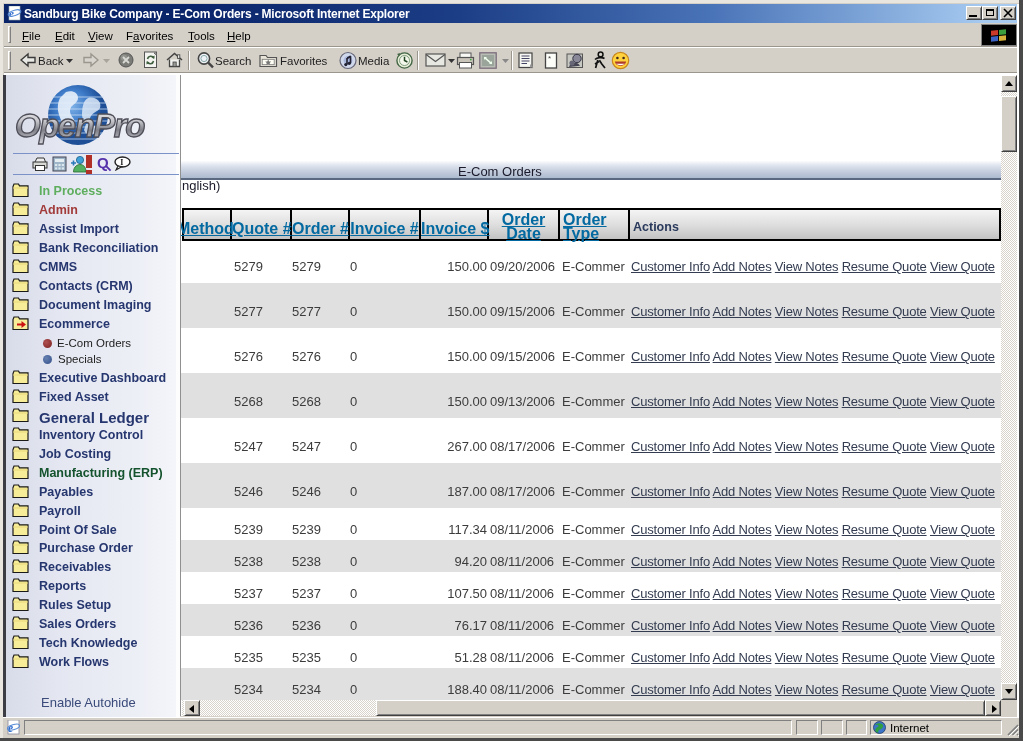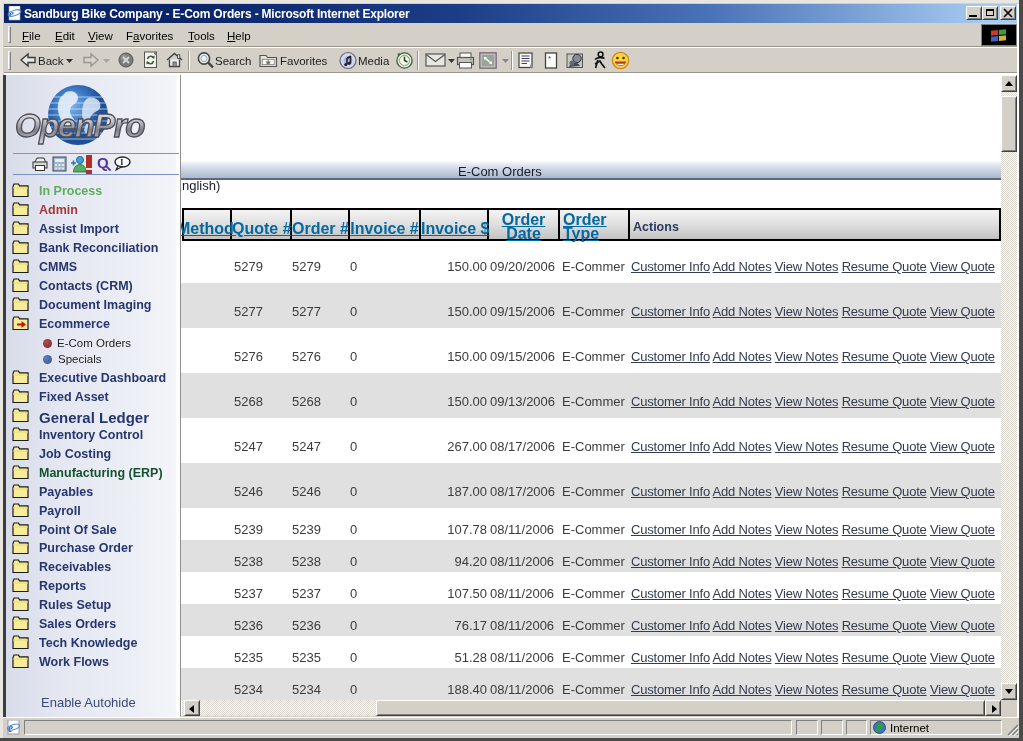--- a/index.html
+++ b/index.html
@@ -449,21 +449,21 @@
 <div class="a" style="left:53px;top:409px;font-size:13px;color:#3C3C3C;">5246</div>
 <div class="a" style="left:111px;top:409px;font-size:13px;color:#3C3C3C;">5246</div>
 <div class="a" style="left:169px;top:409px;font-size:13px;color:#3C3C3C;">0</div>
 <div class="a" style="left:238px;top:409px;width:68px;text-align:right;font-size:13px;color:#3C3C3C;">187.00</div>
 <div class="a" style="left:309px;top:409px;font-size:13px;color:#3C3C3C;">08/17/2006</div>
 <div class="a" style="left:381px;top:409px;font-size:13px;color:#3C3C3C;">E-Commer</div>
 <div class="a" style="left:450px;top:409px;font-size:13px;color:#333C50;white-space:nowrap;letter-spacing:-0.21px;"><span class="lnk">Customer Info</span> <span class="lnk">Add Notes</span> <span class="lnk">View Notes</span> <span class="lnk">Resume Quote</span> <span class="lnk">View Quote</span></div>
 <div class="a" style="left:53px;top:447px;font-size:13px;color:#3C3C3C;">5239</div>
 <div class="a" style="left:111px;top:447px;font-size:13px;color:#3C3C3C;">5239</div>
 <div class="a" style="left:169px;top:447px;font-size:13px;color:#3C3C3C;">0</div>
-<div class="a" style="left:238px;top:447px;width:68px;text-align:right;font-size:13px;color:#3C3C3C;">107.78</div>
+<div class="a" style="left:238px;top:447px;width:68px;text-align:right;font-size:13px;color:#3C3C3C;">117.34</div>
 <div class="a" style="left:309px;top:447px;font-size:13px;color:#3C3C3C;">08/11/2006</div>
 <div class="a" style="left:381px;top:447px;font-size:13px;color:#3C3C3C;">E-Commer</div>
 <div class="a" style="left:450px;top:447px;font-size:13px;color:#333C50;white-space:nowrap;letter-spacing:-0.21px;"><span class="lnk">Customer Info</span> <span class="lnk">Add Notes</span> <span class="lnk">View Notes</span> <span class="lnk">Resume Quote</span> <span class="lnk">View Quote</span></div>
 <div class="a" style="left:0;top:465px;width:821px;height:32px;background:#E0E0E0;"></div>
 <div class="a" style="left:53px;top:479px;font-size:13px;color:#3C3C3C;">5238</div>
 <div class="a" style="left:111px;top:479px;font-size:13px;color:#3C3C3C;">5238</div>
 <div class="a" style="left:169px;top:479px;font-size:13px;color:#3C3C3C;">0</div>
 <div class="a" style="left:238px;top:479px;width:68px;text-align:right;font-size:13px;color:#3C3C3C;">94.20</div>
 <div class="a" style="left:309px;top:479px;font-size:13px;color:#3C3C3C;">08/11/2006</div>
 <div class="a" style="left:381px;top:479px;font-size:13px;color:#3C3C3C;">E-Commer</div>

